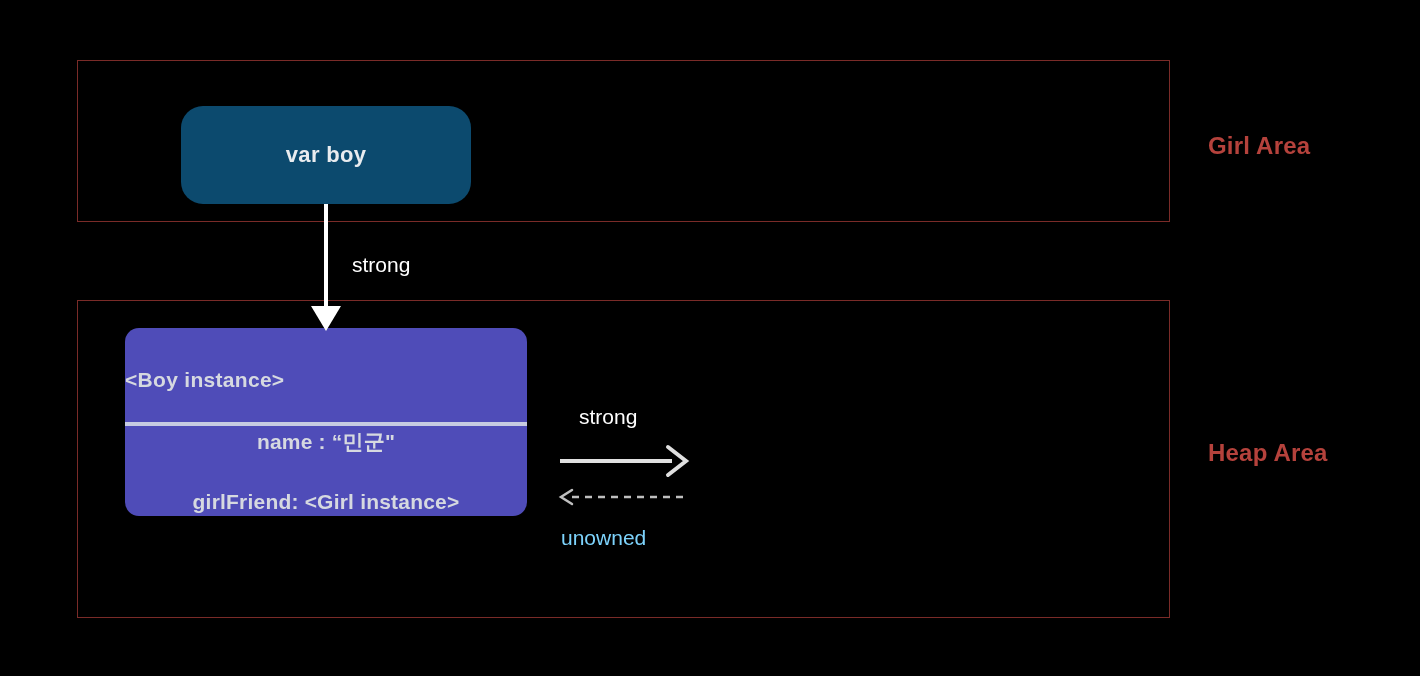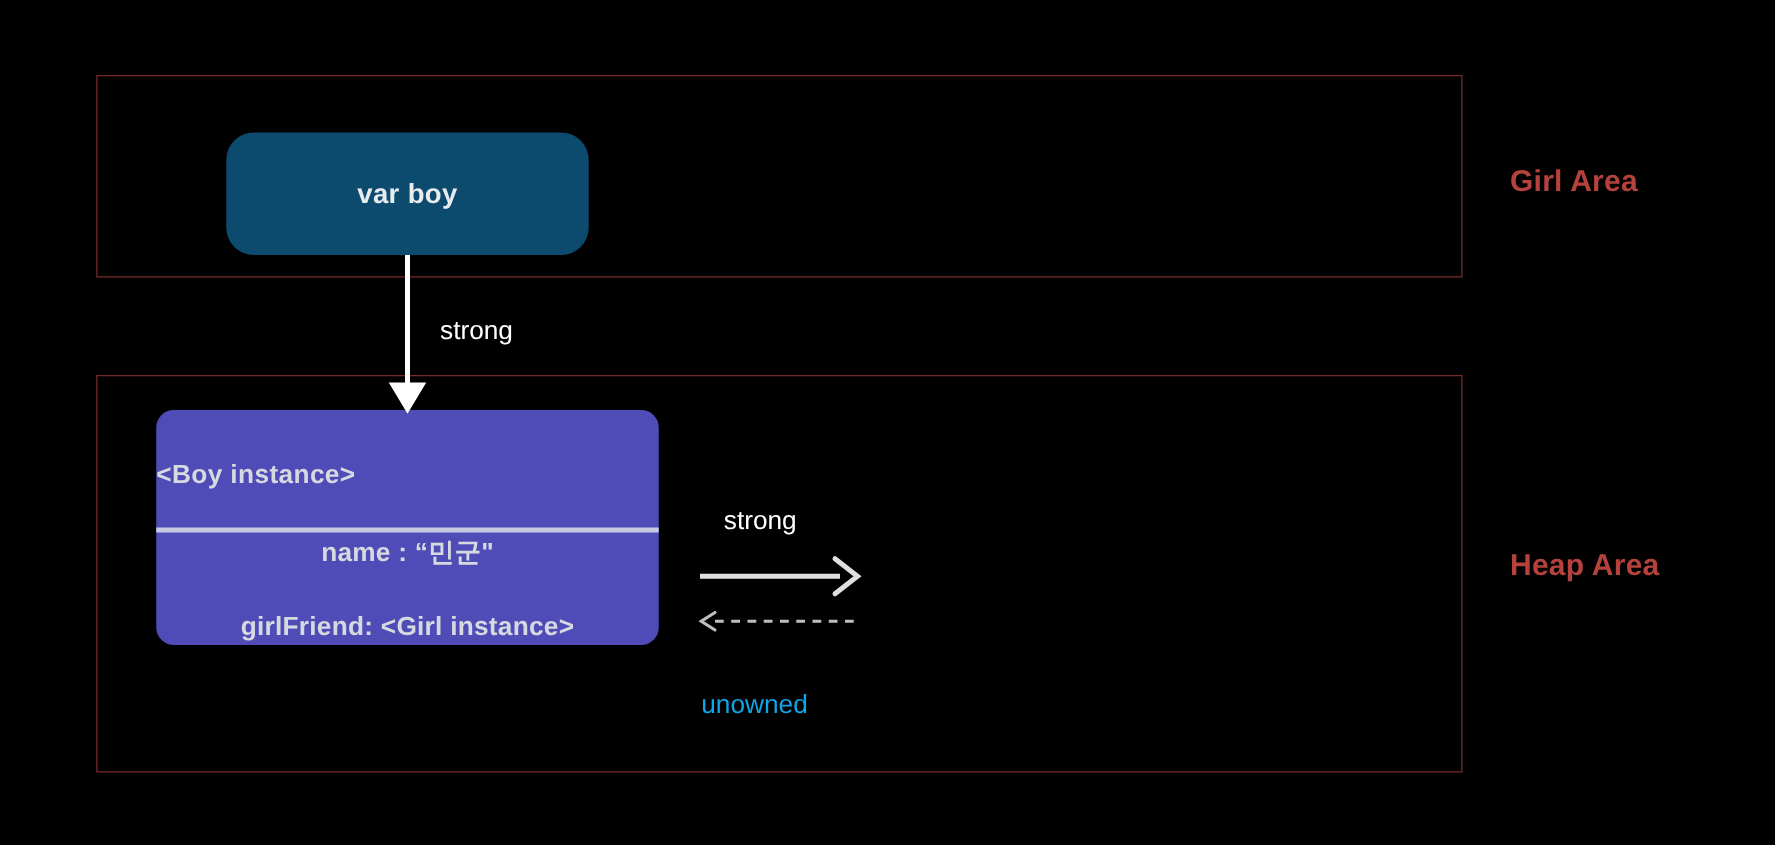--- a/index.html
+++ b/index.html
@@ -109,21 +109,21 @@
 
   
   .edge-label {
     position: absolute;
     font-size: 21px;
     font-weight: 400;
     white-space: nowrap;
   }
   #vertical-edge-label   { left: 352px; top: 253px; color: #ffffff; }
   #strong-edge-label     { left: 579px; top: 405px; color: #ffffff; }
-  #unowned-edge-label    { left: 561px; top: 552px; color: #0ea5e9; }
+  #unowned-edge-label    { left: 561px; top: 526px; color: #7dd3fc; }
 
   
   #arrow-layer {
     position: absolute;
     left: 0;
     top: 0;
     width: 1420px;
     height: 676px;
     pointer-events: none;
   }

